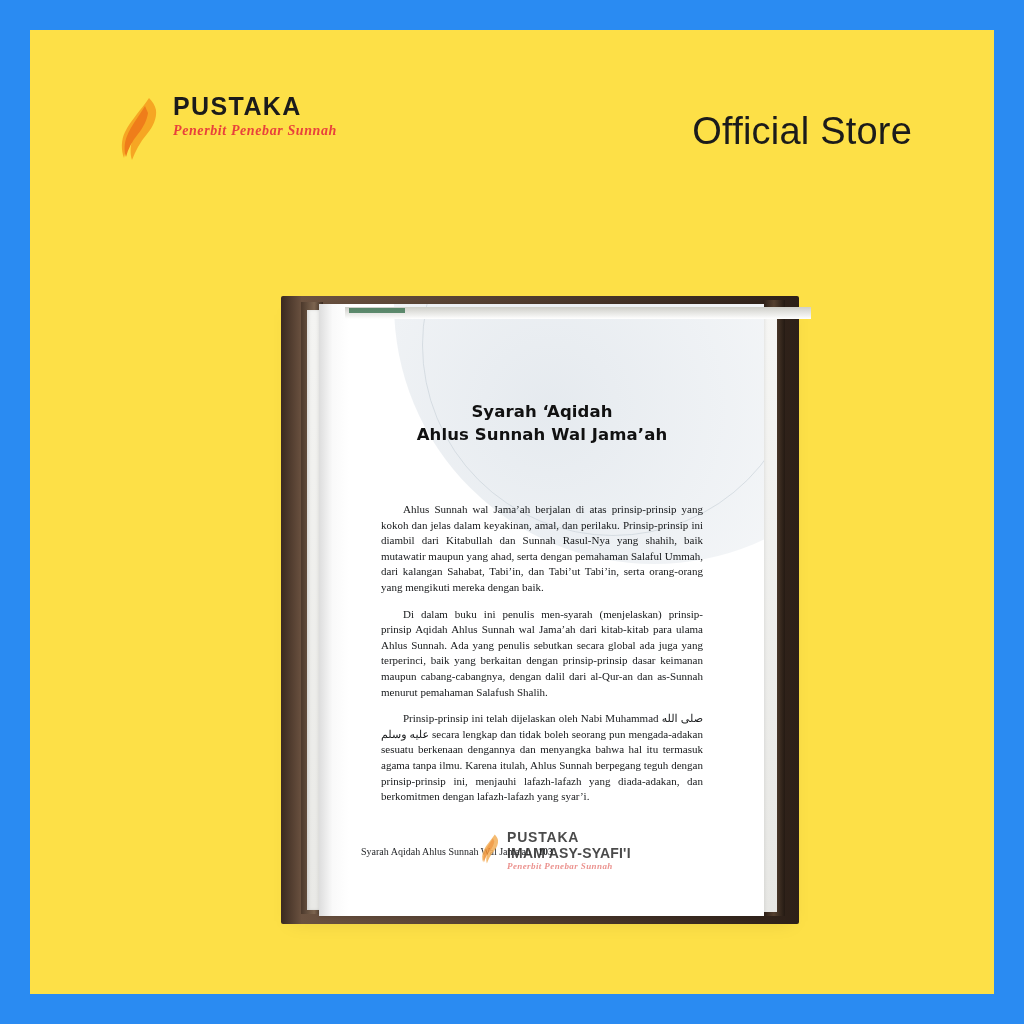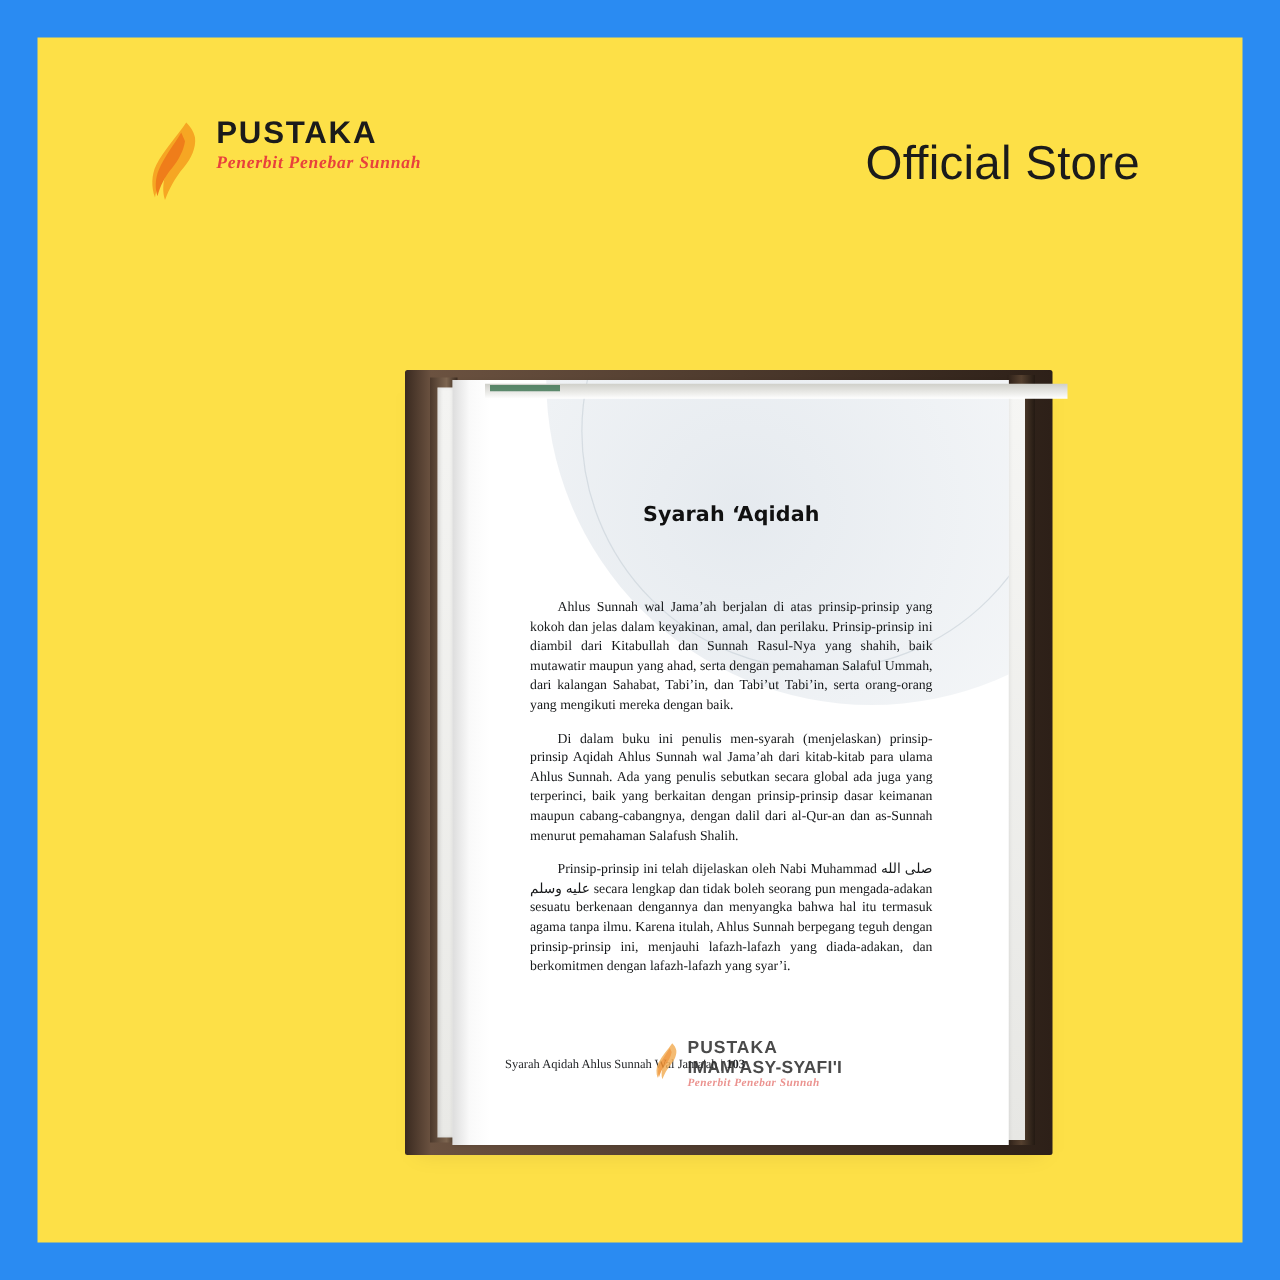--- a/index.html
+++ b/index.html
@@ -87,21 +87,20 @@
     font-family: "Liberation Sans", sans-serif;
   }
 
   
   .book {
     position: absolute;
     left: 251px;
     top: 266px;
     width: 518px;
     height: 628px;
-    margin-left: 43px;
   }
   .book-shadow {
     position: absolute;
     left: 10px;
     top: 18px;
     width: 500px;
     height: 608px;
     background: rgba(0,0,0,0.10);
     filter: blur(9px);
     border-radius: 4px;
@@ -335,20 +334,21 @@
       <div class="page-stack-left"></div>
       <div class="page-stack-right"></div>
 
       <div class="page">
         <div class="page-sheen"></div>
         <div class="gutter"></div>
 
         <div class="page-inner">
           <div class="chapter-title">
             <div>Syarah ʻAqidah</div>
+            <div>Ahlus Sunnah Wal Jama’ah</div>
           </div>
 
           <div class="body-copy">
             <p>Ahlus Sunnah wal Jama’ah berjalan di atas prinsip-prinsip yang kokoh dan jelas dalam keyakinan, amal, dan perilaku. Prinsip-prinsip ini diambil dari Kitabullah dan Sunnah Rasul-Nya yang shahih, baik mutawatir maupun yang ahad, serta dengan pemahaman Salaful Ummah, dari kalangan Sahabat, Tabi’in, dan Tabi’ut Tabi’in, serta orang-orang yang mengikuti mereka dengan baik.</p>
             <p>Di dalam buku ini penulis men-syarah (menjelaskan) prinsip-prinsip Aqidah Ahlus Sunnah wal Jama’ah dari kitab-kitab para ulama Ahlus Sunnah. Ada yang penulis sebutkan secara global ada juga yang terperinci, baik yang berkaitan dengan prinsip-prinsip dasar keimanan maupun cabang-cabangnya, dengan dalil dari al-Qur-an dan as-Sunnah menurut pemahaman Salafush Shalih.</p>
             <p>Prinsip-prinsip ini telah dijelaskan oleh Nabi Muhammad صلى الله عليه وسلم secara lengkap dan tidak boleh seorang pun mengada-adakan sesuatu berkenaan dengannya dan menyangka bahwa hal itu termasuk agama tanpa ilmu. Karena itulah, Ahlus Sunnah berpegang teguh dengan prinsip-prinsip ini, menjauhi lafazh-lafazh yang diada-adakan, dan berkomitmen dengan lafazh-lafazh yang syar’i.</p>
           </div>
         </div>
 
         <div class="page-footer">

